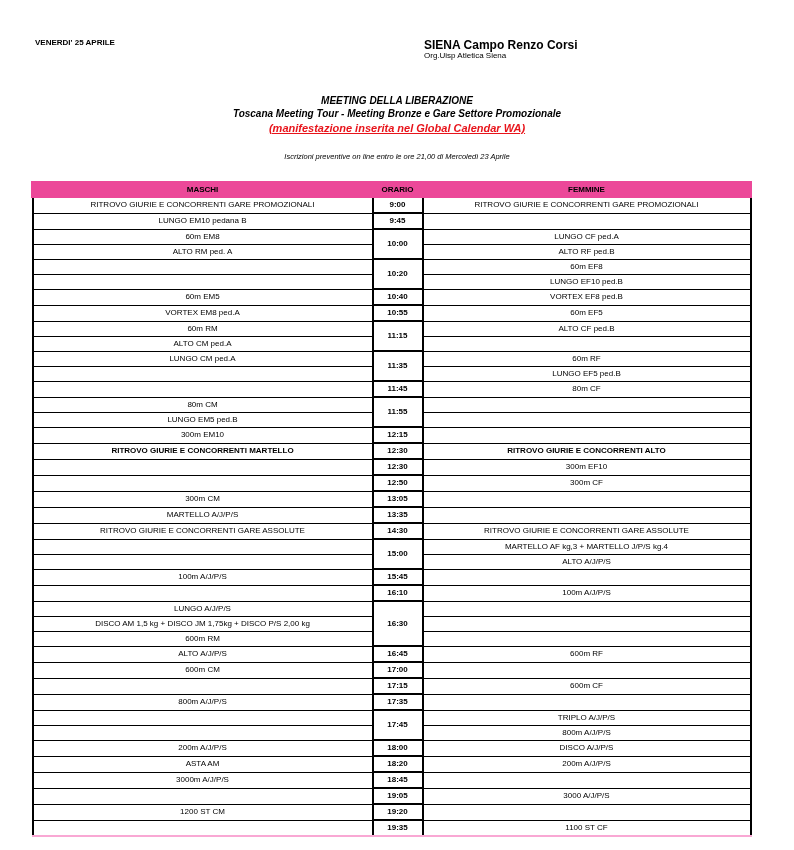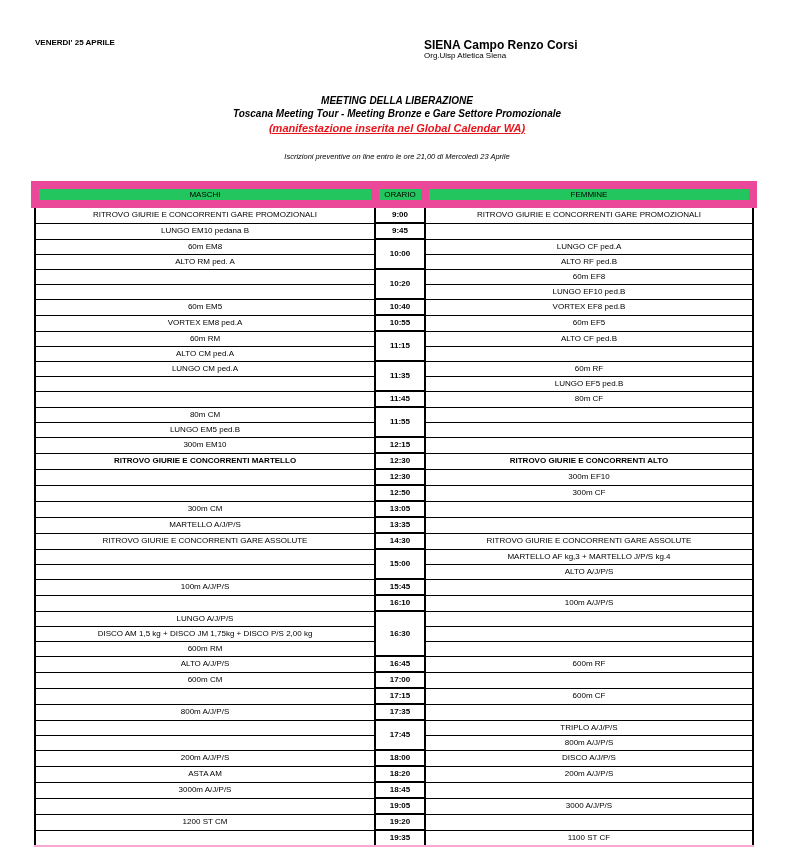--- a/index.html
+++ b/index.html
@@ -13,21 +13,21 @@
   .t1 { top: 95px; font-size: 10px; font-weight: bold; font-style: italic; }
   .t2 { top: 108px; font-size: 10px; font-weight: bold; font-style: italic; }
   .t3 { top: 122px; font-size: 11px; font-weight: bold; font-style: italic; color: #e8141b; text-decoration: underline; }
   .t4 { top: 152px; font-size: 7.5px; font-style: italic; }
 
   table.sched { position: absolute; left: 31px; top: 181px; width: 718px;
                 border-collapse: collapse; table-layout: fixed; font-size: 8px; }
   table.sched td, table.sched th { border: 1px solid #000; height: 14px; padding: 0;
                 text-align: center; vertical-align: middle; line-height: 10px;
                 white-space: nowrap; overflow: hidden; }
-  table.sched th { background: #22c55e; font-weight: normal; border: 8px solid #ec4899; height: 11px; }
+  table.sched th { background: #ec4899; font-weight: bold; border: 3px solid #ec4899; height: 11px; }
   table.sched col.c-m { width: 340px; }
   table.sched col.c-t { width: 50px; }
   table.sched col.c-f { width: 328px; }
   td.time { font-weight: bold; border-left: 2px solid #000 !important; border-right: 2px solid #000 !important; }
   td.bold { font-weight: bold; }
   td.m { border-left: 2px solid #000 !important; }
   td.f { border-right: 2px solid #000 !important; }
   tr.last td { border-bottom: 2px solid #f9a8d4; }
   tr.grp-start td.time { border-top: 2px solid #000; }
   td.time { border-bottom: 2px solid #000; border-radius: 7px; }

